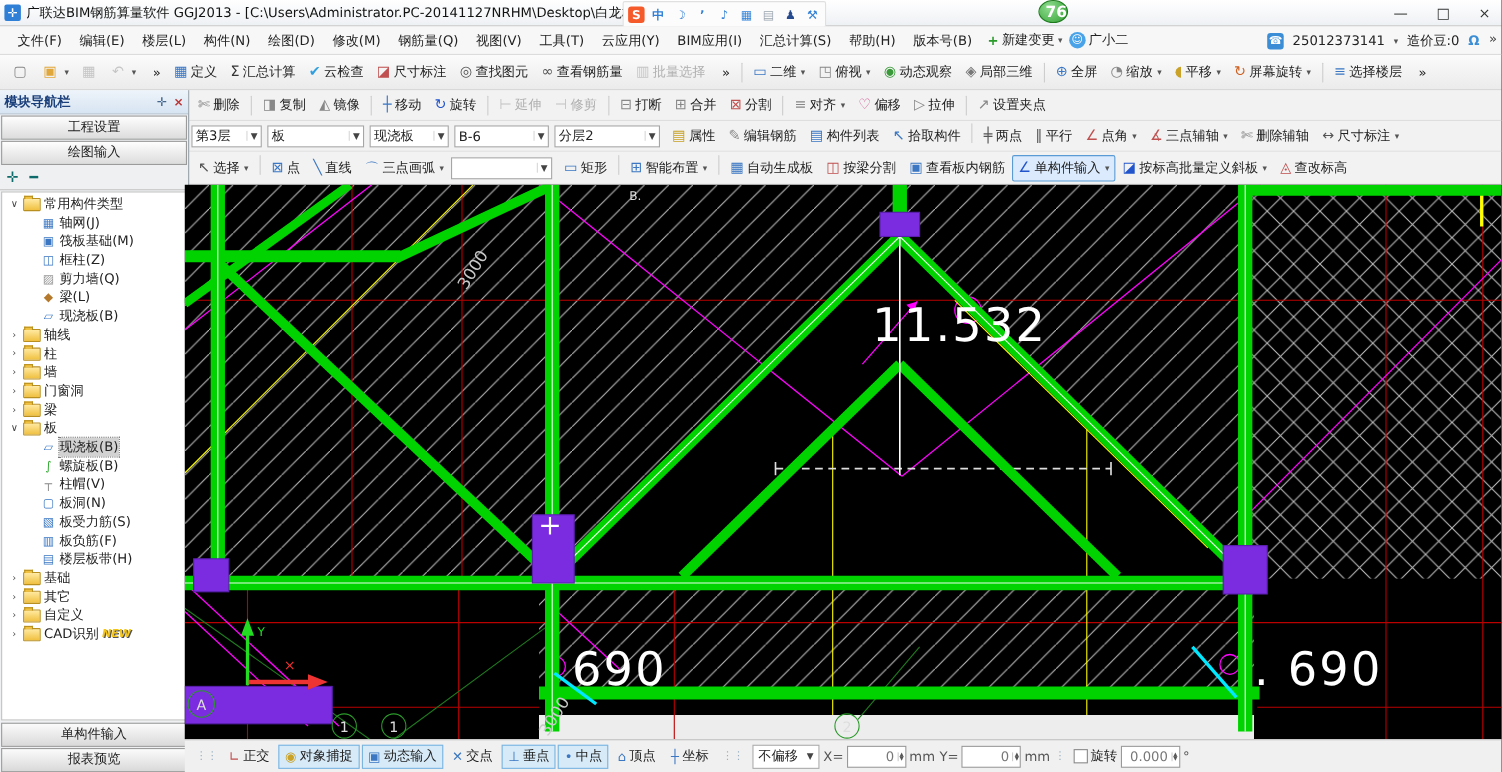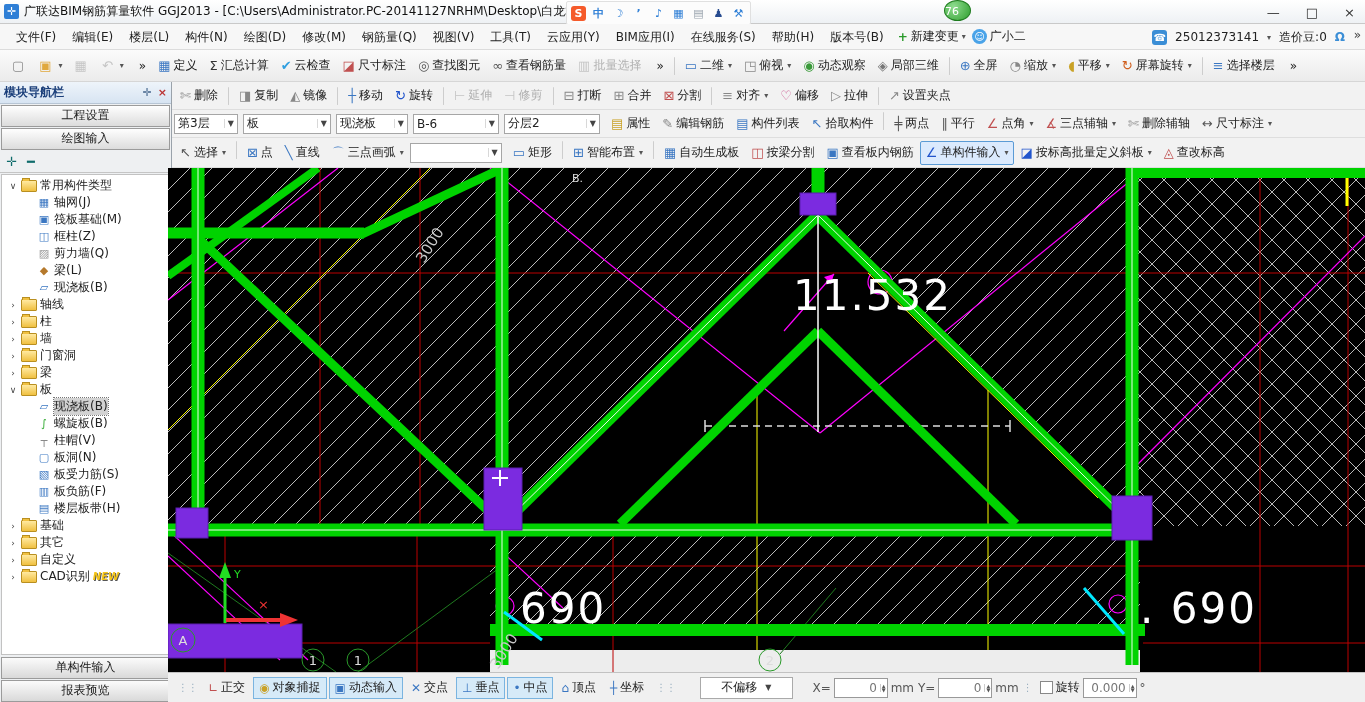--- a/index.html
+++ b/index.html
@@ -9,21 +9,21 @@
   .titlebar{position:absolute;left:0;top:0;width:1365px;height:24px;background:linear-gradient(#ffffff,#eef1f4);
             border-bottom:1px solid #c9c9c9;display:flex;align-items:center;padding-left:4px;box-sizing:border-box}
   .appico{width:15px;height:15px;background:#2f7fd6;color:#fff;font-size:11px;line-height:15px;text-align:center;border-radius:2px;margin-right:5px}
   .wtitle{font-size:12px;color:#111;white-space:nowrap}
   .imebar{position:absolute;left:566px;top:1px;height:22px;display:flex;align-items:center;gap:5px;background:#fcfcfc;
           border:1px solid #e0e0e0;padding:0 4px;border-radius:2px}
   .imeic{width:15px;height:15px;line-height:15px;text-align:center;font-size:11px;font-weight:bold;border-radius:3px}
   .ttail{margin-left:2px;color:#111}
   .badge76{position:absolute;left:944px;top:0;width:27px;height:21px;border-radius:50%;
            background:radial-gradient(circle at 35% 30%,#8fdc8f,#2e9e2e);border:1px solid #1c7a1c;color:#fff;
-           font-size:11px;font-weight:normal;text-align:left;line-height:21px;box-sizing:border-box}
+           font-size:14px;font-weight:bold;text-align:right;line-height:21px;box-sizing:border-box}
   .winbtns{position:absolute;right:10px;top:0;height:24px;display:flex;gap:26px;align-items:center;color:#333;font-size:13px}
   .winbtns span{cursor:default}
   
   .menubar{position:absolute;left:0;top:24px;width:1365px;height:26px;background:#f7f7f7;border-bottom:1px solid #dcdcdc;
            display:flex;align-items:center;padding-left:8px;box-sizing:border-box}
   .mitem{padding:0 8px;height:20px;line-height:20px;white-space:nowrap}
   .mx{display:inline-flex;align-items:center;gap:3px;margin-left:6px;white-space:nowrap}
   .mx .ico{font-weight:bold}
   .mascot{width:15px;height:15px;border-radius:50%;background:#4aa3e8;color:#fff;text-align:center;line-height:15px;font-size:10px}
   .menuright{position:absolute;right:20px;top:0;height:26px;display:flex;align-items:center;gap:8px}
@@ -77,21 +77,21 @@
   
   .statusbar{position:absolute;left:168px;top:672px;width:1197px;height:30px;background:#f0f0f0;border-top:1px solid #c2c2c2;
              display:flex;align-items:center;padding-left:6px;box-sizing:border-box;white-space:nowrap}
   .stg{display:inline-flex;align-items:center;gap:3px;height:20px;padding:0 5px;border:1px solid transparent;margin-right:2px}
   .stg.on{background:#d6eaf8;border:1px solid #7ab4e0}
   .grip{color:#9ab0c0;margin:0 4px;font-size:10px}
   .spin{display:inline-flex;border:1px solid #999;background:#fff;height:18px;align-items:center;margin:0 3px}
   .spin .val{width:42px;text-align:right;padding-right:3px;color:#777}
   .spin .ud{display:flex;flex-direction:column;font-size:5px;color:#555;border-left:1px solid #ccc;padding:0 1px;line-height:4px}
   .chk{width:11px;height:11px;border:1px solid #888;background:#fff;display:inline-block;margin:0 3px}
-  .offsel{display:inline-flex;align-items:center;border:1px solid #aaa;background:#fff;height:20px;padding:0 20px;margin:0 20px}
+  .offsel{display:inline-flex;align-items:center;border:1px solid #aaa;background:#fff;height:20px;padding:0 4px;margin:0 4px}
   .offsel .sa{font-size:8px;color:#444;margin-left:8px}
 </style>
 </head>
 <body>
 
 <div class="titlebar">
   <span class="appico">✛</span>
   <span class="wtitle">广联达BIM钢筋算量软件 GGJ2013 - [C:\Users\Administrator.PC-20141127NRHM\Desktop\白龙村-</span>
   <span class="ttail">]</span>
 </div>
@@ -121,21 +121,21 @@
       <span class="mitem">编辑(E)</span>
       <span class="mitem">楼层(L)</span>
       <span class="mitem">构件(N)</span>
       <span class="mitem">绘图(D)</span>
       <span class="mitem">修改(M)</span>
       <span class="mitem">钢筋量(Q)</span>
       <span class="mitem">视图(V)</span>
       <span class="mitem">工具(T)</span>
       <span class="mitem">云应用(Y)</span>
       <span class="mitem">BIM应用(I)</span>
-      <span class="mitem">在线服务(S)</span>
+      <span class="mitem">汇总计算(S)</span>
       <span class="mitem">帮助(H)</span>
       <span class="mitem">版本号(B)</span>
     </span>
   <span class="mx">
     <span class="ico" style="color:#2a9a2a">+</span>
     <span>新建变更</span>
     <span style="font-size:8px;color:#555">▾</span>
   </span>
   <span class="mx">
     <span class="mascot">☺</span>

